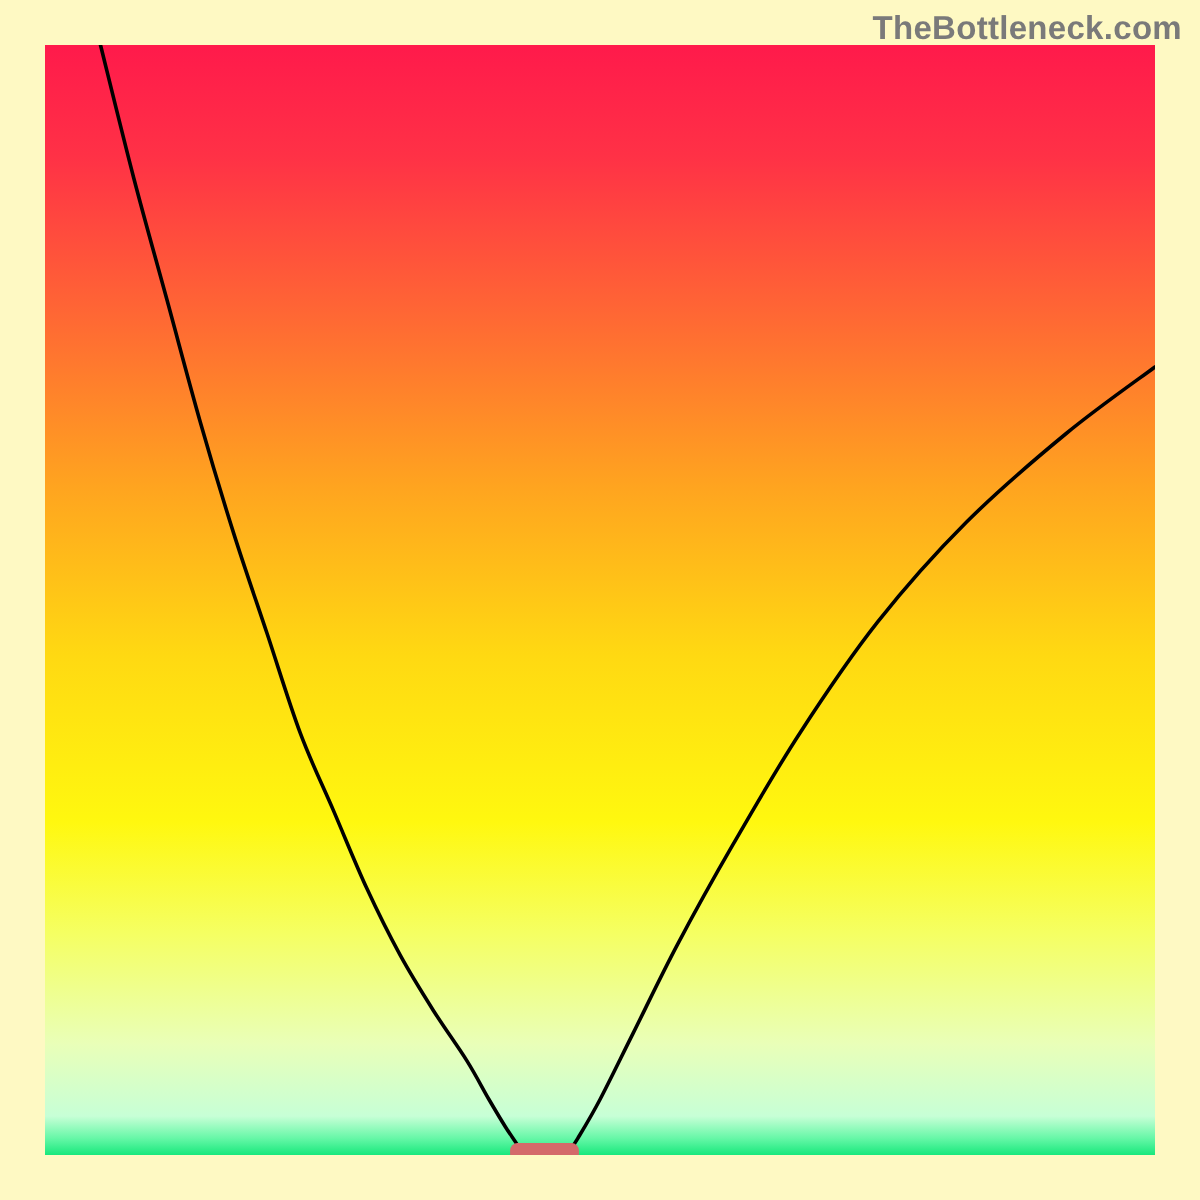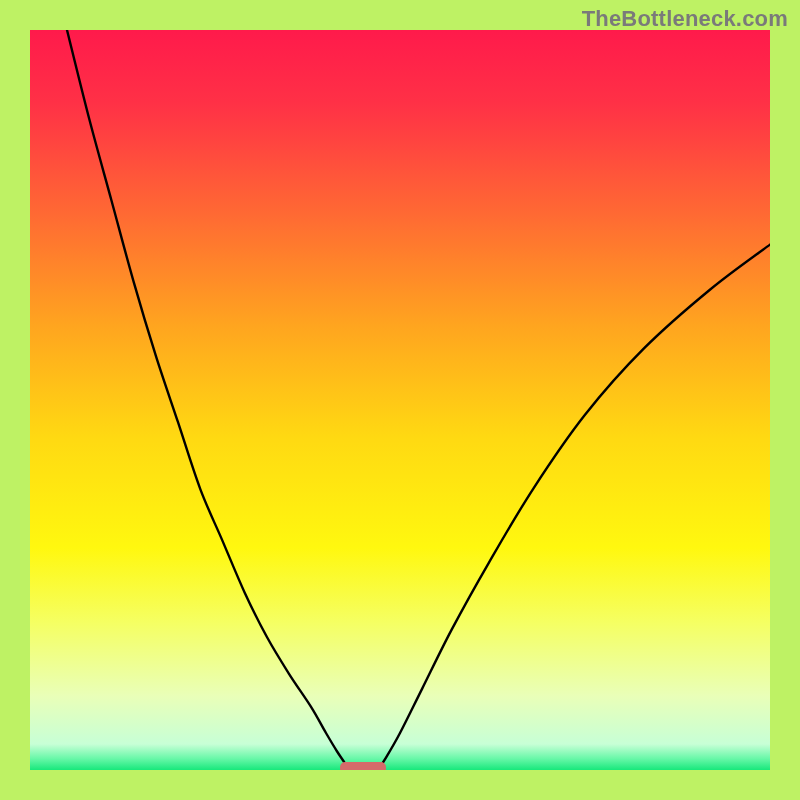--- a/index.html
+++ b/index.html
@@ -8,21 +8,21 @@
     width: 800px;
     height: 800px;
     background: #000;
     overflow: hidden;
     font-family: Arial, Helvetica, sans-serif;
   }
   .frame {
     position: absolute;
     left: 0; top: 0;
     width: 800px; height: 800px;
-    background: #bef264;
+    background: #fef9c3;
   }
   .plot-area {
     position: absolute;
     left: 30px;
     top: 30px;
     width: 740px;
     height: 740px;
     overflow: hidden;
   }
   .watermark {

